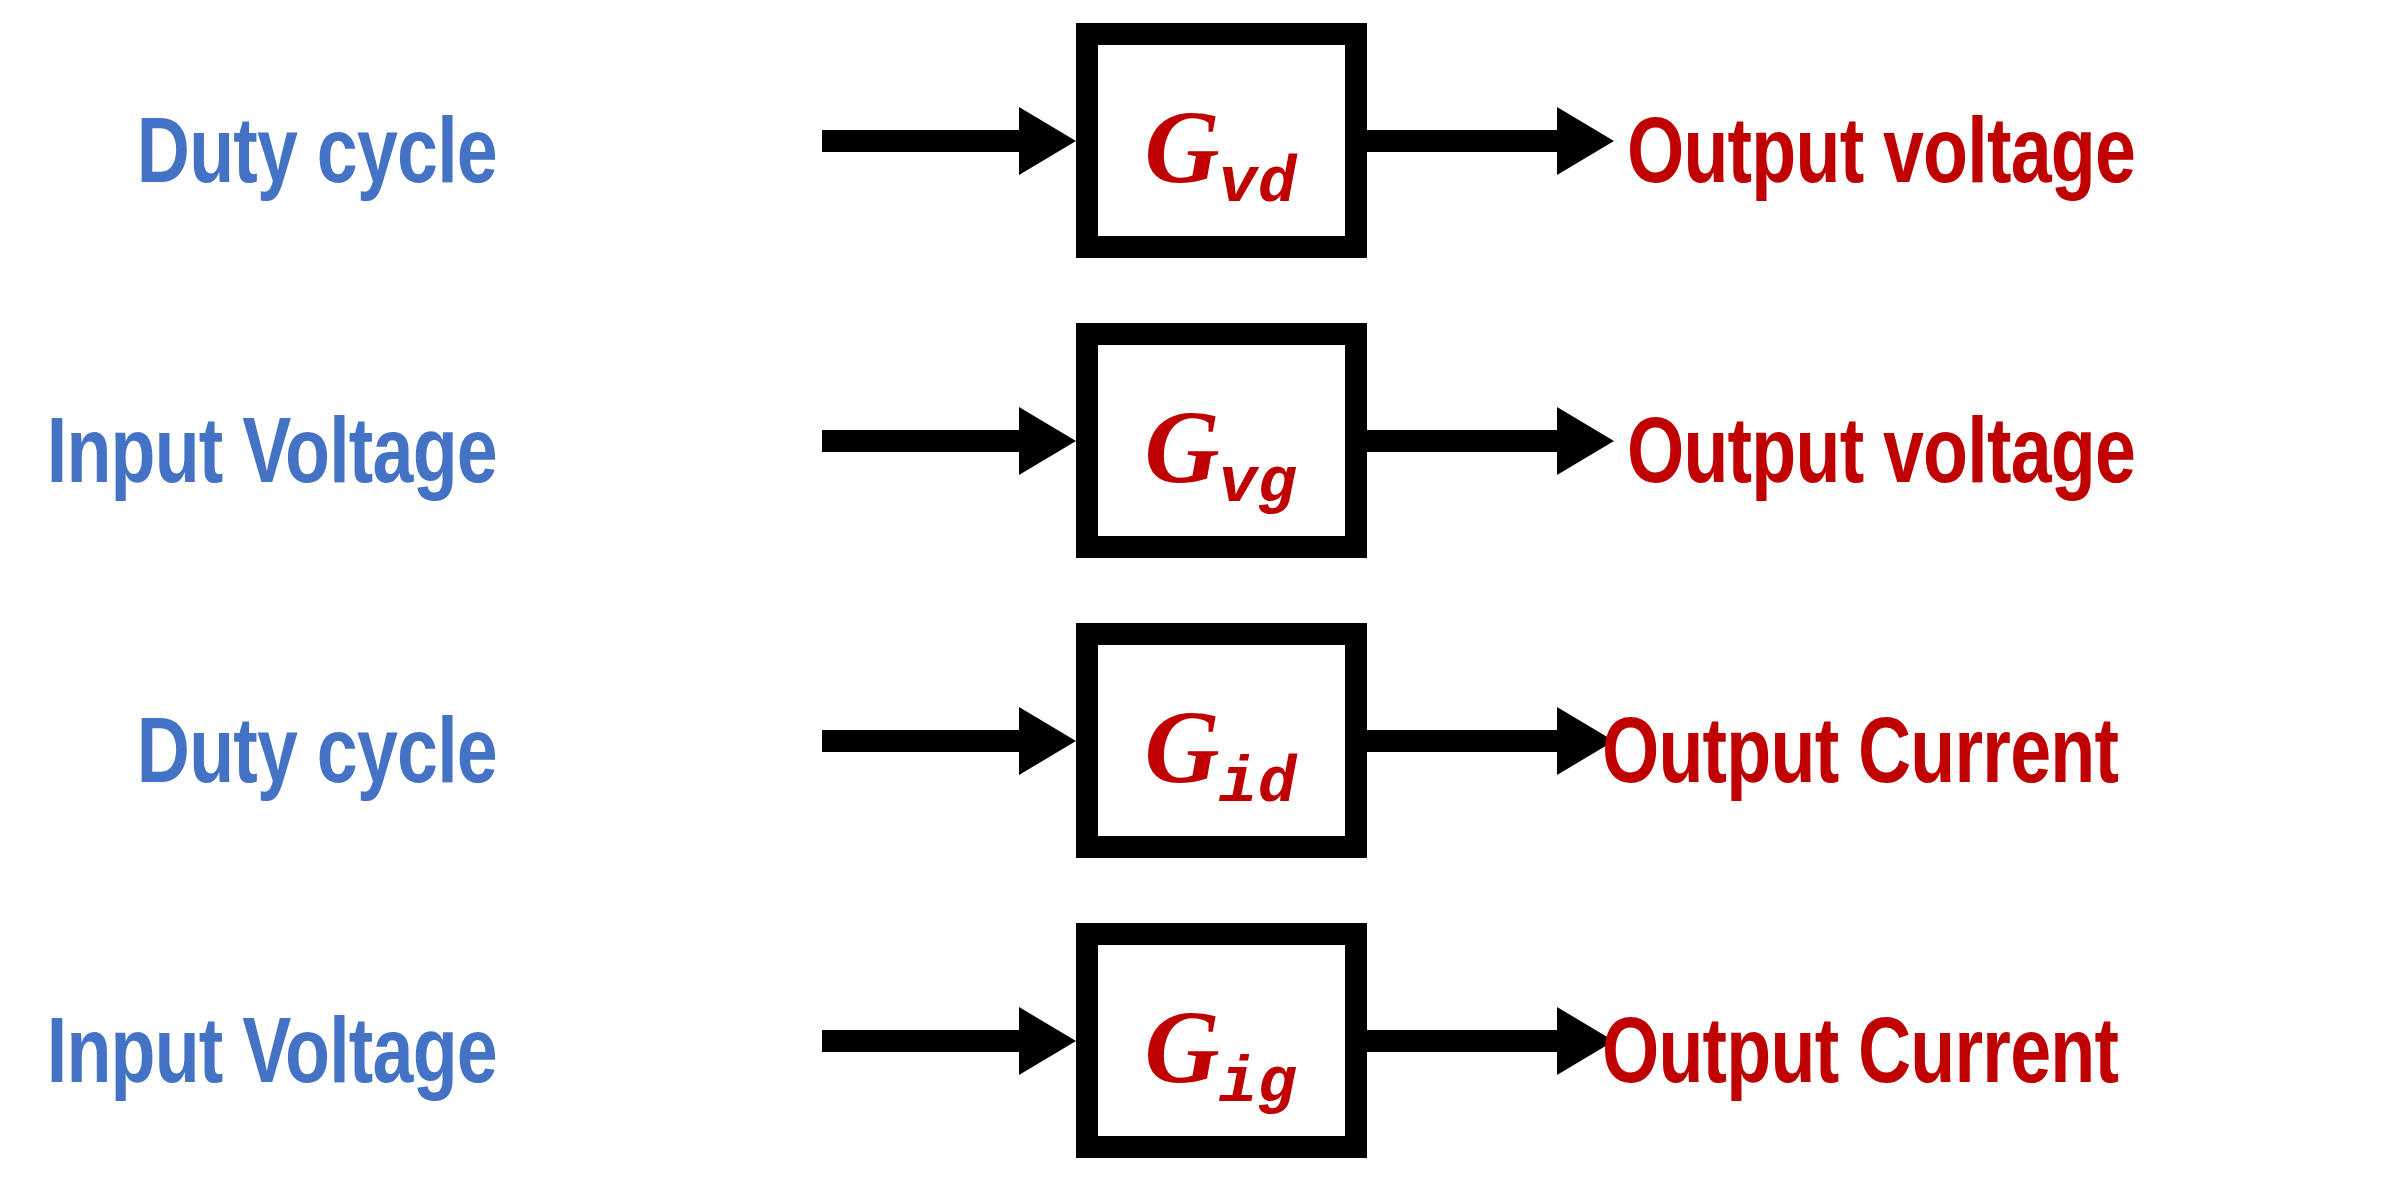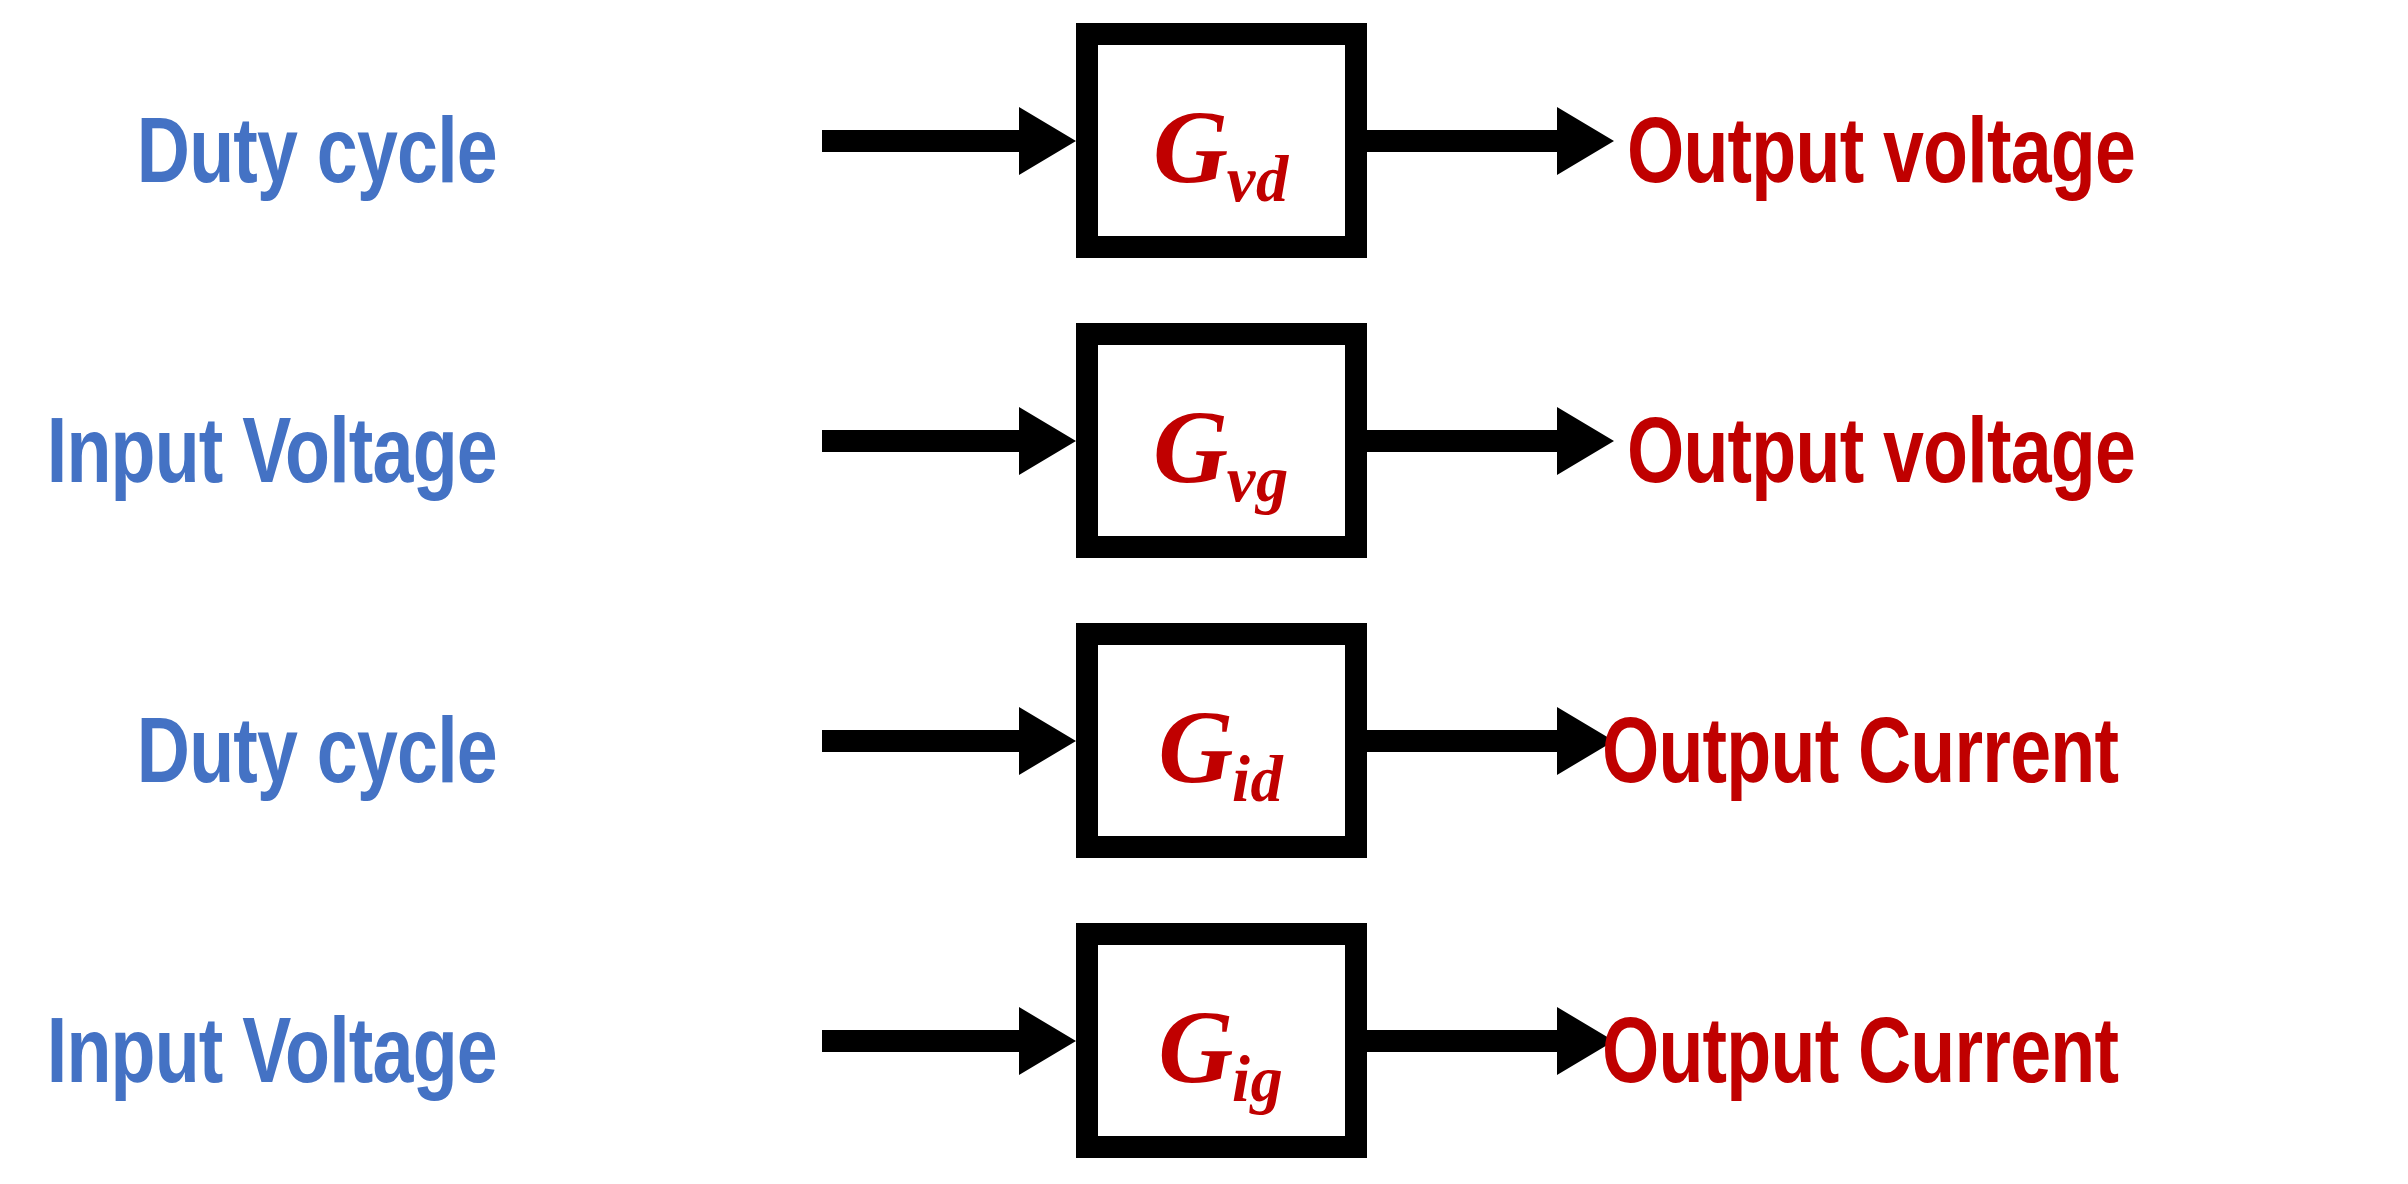--- a/index.html
+++ b/index.html
@@ -72,20 +72,21 @@
     display:inline-flex;
     align-items:baseline;
     transform:translateY(6px);
   }
   .block-label .sub{
     font-size:0.62em;
     position:relative;
     top:0.30em;
     left:-0.02em;
     letter-spacing:0.01em;
+    font-family:Liberation Mono, monospace;
   }
   
   .out-arrow{
     position:absolute;
     top:0;
     height:300px;
     width:250px;
     left:1325px;
   }
   

